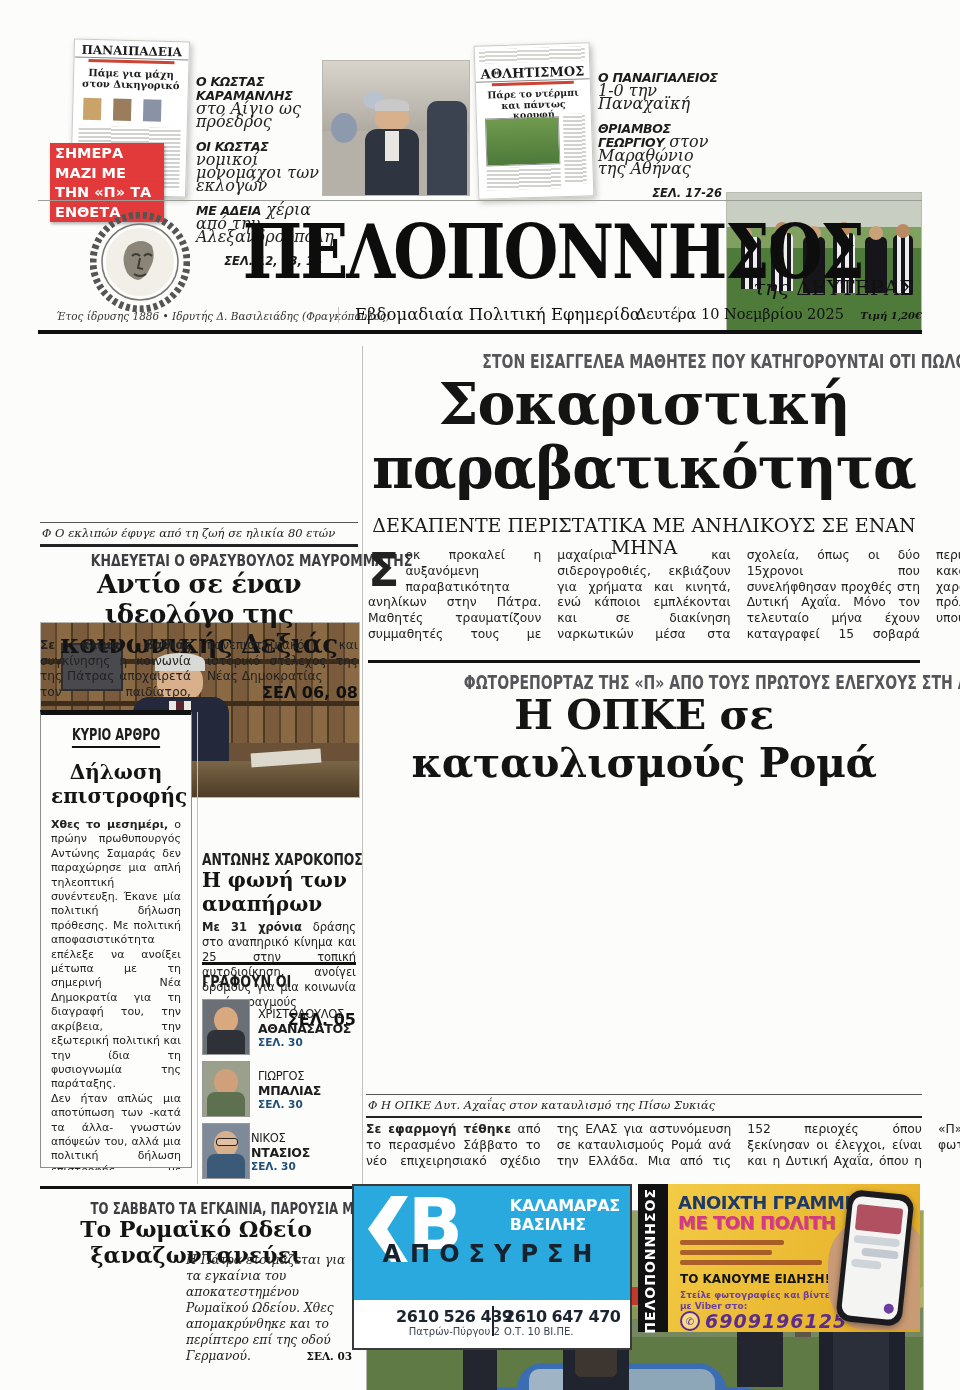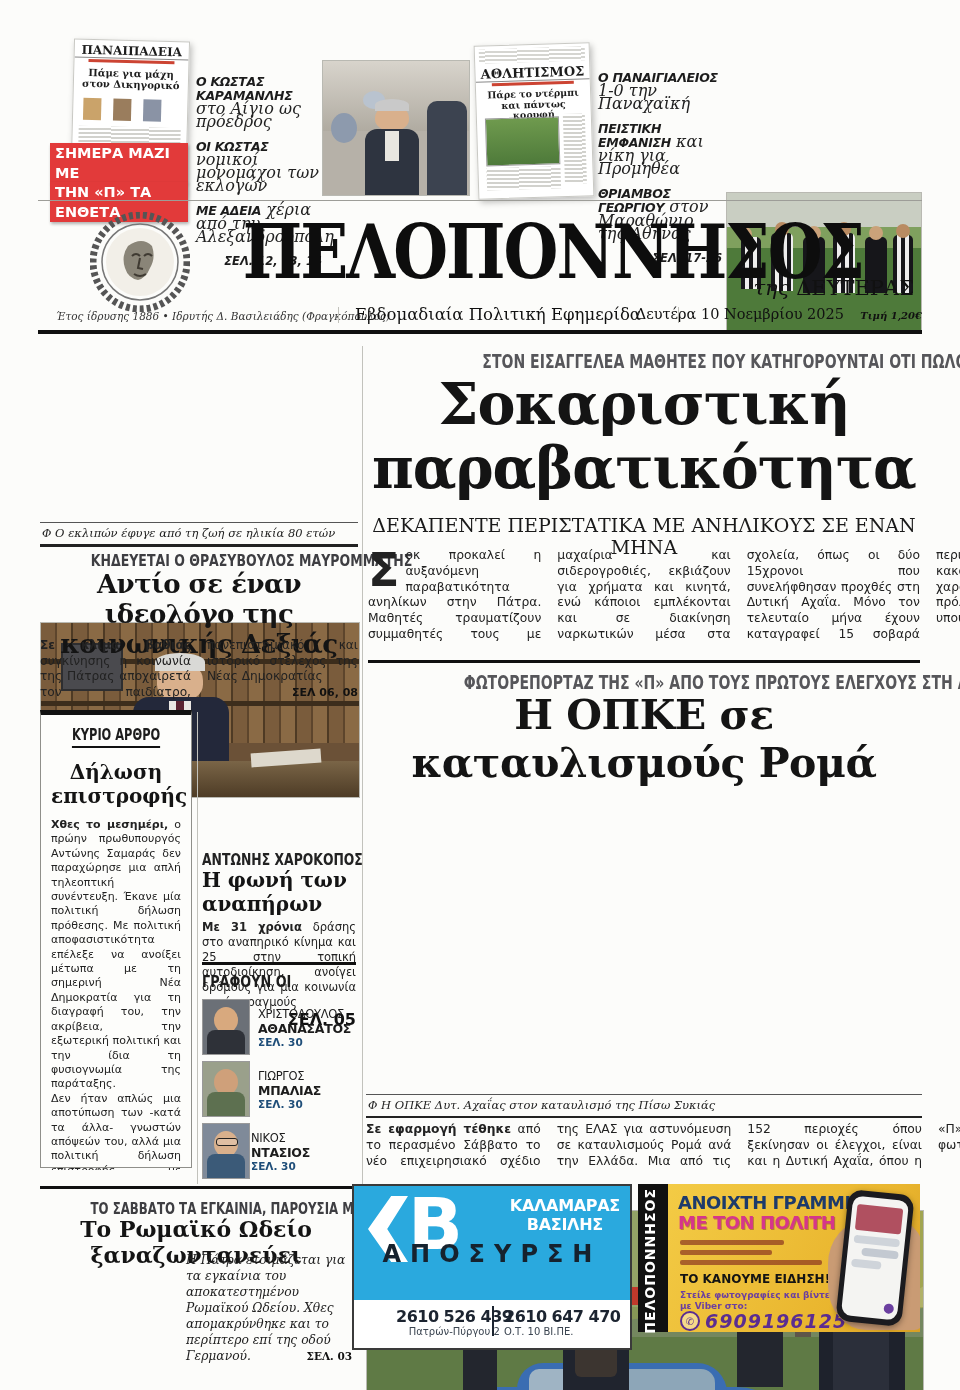--- a/index.html
+++ b/index.html
@@ -58,21 +58,21 @@
   <div class="abs mini" style="left:72px;top:40px;width:114px;height:154px;transform:rotate(1.5deg);">
     <div class="mini-mast" style="font-size:12px;padding-top:3px;">ΠΑΝΑΙΠΑΔΕΙΑ</div>
     <div style="height:3px;background:#c43;margin:1px 14px;"></div>
     <div class="serif center" style="font-weight:bold;font-size:10px;line-height:11px;padding:4px 6px 2px;">Πάμε για μάχη στον Δικηγορικό</div>
     <div style="position:absolute;left:10px;top:58px;width:18px;height:22px;background:#caa36a;"></div>
     <div style="position:absolute;left:40px;top:58px;width:18px;height:22px;background:#9a7d5d;"></div>
     <div style="position:absolute;left:70px;top:58px;width:18px;height:22px;background:#8a93a5;"></div>
     <div class="fakelines" style="position:absolute;left:6px;top:86px;width:102px;height:62px;opacity:.65;"></div>
   </div>
 
-  <div class="abs" style="left:50px;top:143px;width:138px;">
+  <div class="abs" style="left:50px;top:143px;width:114px;">
     <div style="background:#e23a3a;color:#fff;font-weight:bold;font-size:14.5px;line-height:20px;padding:0 5px;display:inline-block;box-shadow:1px 2px 3px rgba(0,0,0,.3);">ΣΗΜΕΡΑ ΜΑΖΙ ΜΕ</div>
     <div style="background:#e23a3a;color:#fff;font-weight:bold;font-size:14.5px;line-height:20px;padding:0 5px;display:inline-block;box-shadow:1px 2px 3px rgba(0,0,0,.3);margin-top:-1px;">ΤΗΝ «Π» ΤΑ ΕΝΘΕΤΑ</div>
   </div>
 
   <div class="abs" style="left:196px;top:74px;width:126px;">
     <div class="tb-item">
       <span class="tb-lead">Ο ΚΩΣΤΑΣ ΚΑΡΑΜΑΝΛΗΣ</span>
       <span class="tb-rest">στο Αίγιο ως πρόεδρος</span>
     </div>
     <div class="tb-item">
@@ -104,24 +104,20 @@
     <div class="serif center" style="font-weight:bold;font-size:9.5px;line-height:10.5px;padding:3px 5px 2px;">Πάρε το ντέρμπι και πάντως κορυφή</div>
     <div style="position:absolute;left:8px;top:72px;width:72px;height:46px;background:linear-gradient(#6f9a4e,#4e7a3a);border:1px solid #999;"></div>
     <div class="fakelines" style="position:absolute;left:86px;top:70px;width:22px;height:70px;opacity:.65;"></div>
     <div class="fakelines" style="position:absolute;left:8px;top:122px;width:74px;height:22px;opacity:.65;"></div>
   </div>
 
   <div class="abs" style="left:598px;top:70px;width:124px;">
     <div class="tb-item">
       <span class="tb-lead">Ο ΠΑΝΑΙΓΙΑΛΕΙΟΣ</span>
       <span class="tb-rest">1-0 την Παναχαϊκή</span>
-    </div>
-    <div class="tb-item">
-      <span class="tb-lead">ΠΕΙΣΤΙΚΗ ΕΜΦΑΝΙΣΗ</span>
-      <span class="tb-rest">και νίκη για Προμηθέα</span>
     </div>
     <div class="tb-item">
       <span class="tb-lead">ΘΡΙΑΜΒΟΣ ΓΕΩΡΓΙΟΥ</span>
       <span class="tb-rest">στον Μαραθώνιο της Αθήνας</span>
     </div>
     <div class="tb-page">ΣΕΛ. 17-26</div>
   </div>
 
   <div class="abs photo" style="left:726px;top:56px;width:194px;height:138px;background:linear-gradient(#7fa05e 0 40%,#4e7a3a 40%);">
     <div class="fig" style="left:0;top:0;width:194px;height:34px;background:#c9cec2;"></div>
@@ -188,21 +184,21 @@
     <div class="rule-thin" style="height:1px;background:#555;"></div>
     <div class="cap" style="padding:3px 2px 4px;">Φ Ο εκλιπών έφυγε από τη ζωή σε ηλικία 80 ετών</div>
     <div style="height:2.5px;background:#222;"></div>
   </div>
   <div class="abs center" style="left:40px;top:551px;width:318px;">
     <span class="cond kicker" style="font-size:16.5px;color:#3e3e42;">ΚΗΔΕΥΕΤΑΙ Ο ΘΡΑΣΥΒΟΥΛΟΣ ΜΑΥΡΟΜΜΑΤΗΣ</span>
   </div>
   <div class="abs headline center" style="left:40px;top:569px;width:318px;font-size:26px;line-height:30px;letter-spacing:-.5px;">Αντίο σε έναν ιδεολόγο της κοινωνικής Δεξιάς</div>
   <div class="abs body-txt just" style="left:40px;top:638px;width:318px;height:62px;column-count:2;column-gap:16px;font-size:12.2px;line-height:15.5px;">
     <span style="font-weight:bold;">Σε κλίμα βαθιάς</span><span> συγκίνησης η κοινωνία της Πάτρας αποχαιρετά τον παιδίατρο, πανεπιστημιακό και ιστορικό στέλεχος της Νέας Δημοκρατίας</span>
-    <span class="page-ref" style="font-size:11px;float:right;">ΣΕΛ 06, 08</span>
+    <span class="page-ref" style="font-size:16px;float:right;">ΣΕΛ 06, 08</span>
   </div>
 
   <div class="abs vline" style="left:362px;top:346px;height:838px;"></div>
   <div class="abs vline" style="left:197px;top:712px;height:472px;"></div>
 
   <div class="abs center" style="left:368px;top:351px;width:552px;">
     <span class="cond kicker" style="font-size:18.5px;">ΣΤΟΝ ΕΙΣΑΓΓΕΛΕΑ ΜΑΘΗΤΕΣ ΠΟΥ ΚΑΤΗΓΟΡΟΥΝΤΑΙ ΟΤΙ ΠΩΛΟΥΣΑΝ ΝΑΡΚΩΤΙΚΑ ΣΕ ΣΧΟΛΕΙΟ</span>
   </div>
   <div class="abs headline center" style="left:368px;top:372px;width:552px;font-size:57px;line-height:64px;letter-spacing:-1px;">
     <div>Σοκαριστική</div>
@@ -338,21 +334,21 @@
     <span>Η Πάτρα ετοιμάζεται για τα εγκαίνια του αποκατεστημένου Ρωμαϊκού Ωδείου. Χθες απομακρύνθηκε και το περίπτερο επί της οδού Γερμανού.</span>
     <span class="page-ref" style="font-size:10.5px;font-style:normal;float:right;">ΣΕΛ. 03</span>
   </div>
 
   <div class="abs ad-blue" style="left:352px;top:1184px;width:276px;height:162px;">
     <div style="position:relative;height:114px;background:#2aa9de;overflow:hidden;">
       <div style="position:absolute;left:14px;top:10px;width:92px;height:66px;">
         <div style="position:absolute;left:0;top:0;width:40px;height:66px;background:#fff;clip-path:polygon(58% 0,100% 0,48% 50%,100% 100%,58% 100%,0 50%);"></div>
         <div class="sans" style="position:absolute;left:40px;top:-12px;font-size:72px;font-weight:bold;color:#fff;line-height:80px;">B</div>
       </div>
-      <div style="position:absolute;right:10px;top:10px;text-align:center;color:#fff;font-weight:bold;font-size:16px;line-height:19px;letter-spacing:-.3px;">
+      <div style="position:absolute;right:10px;top:10px;text-align:left;color:#fff;font-weight:bold;font-size:16px;line-height:19px;letter-spacing:-.3px;">
         <div>ΚΑΛΑΜΑΡΑΣ</div>
         <div>ΒΑΣΙΛΗΣ</div>
       </div>
       <div class="center" style="position:absolute;left:0;right:0;top:54px;font-weight:bold;font-size:24px;letter-spacing:9px;color:#16222e;">ΑΠΟΣΥΡΣΗ</div>
     </div>
     <div style="position:relative;height:44px;background:#fff;">
       <div style="position:absolute;left:42px;top:7px;text-align:center;">
         <div class="ad-phone-num">2610 526 439</div>
         <div class="ad-phone-sub">Πατρών-Πύργου 2</div>
       </div>

